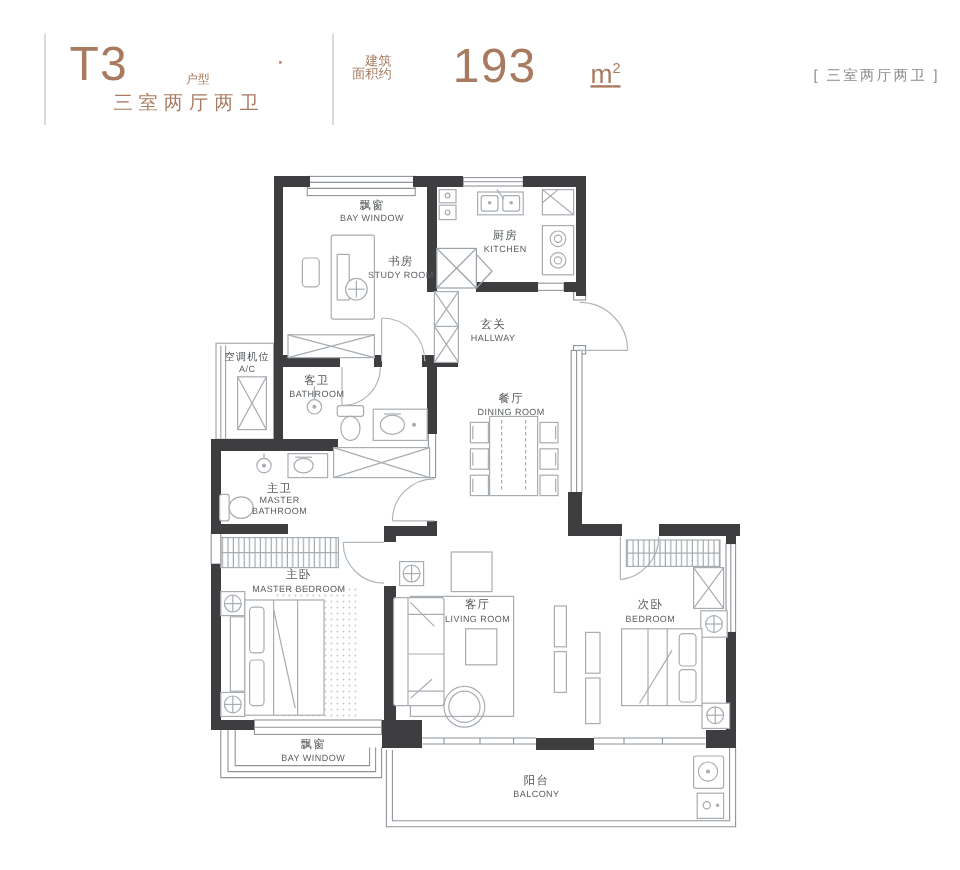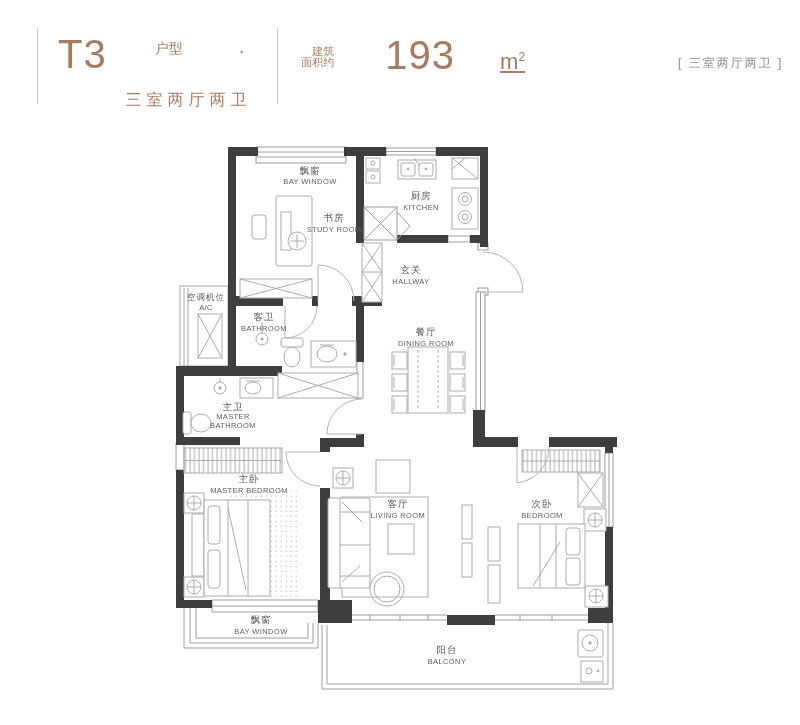--- a/index.html
+++ b/index.html
@@ -2,28 +2,28 @@
 <html><head>
 <meta charset="utf-8">
 <style>
   html,body{margin:0;padding:0;background:#ffffff;}
   #stage{position:relative;width:800px;height:725px;background:#ffffff;overflow:hidden;
          font-family:"Liberation Sans",sans-serif;}
   
   .hbar{position:absolute;width:1px;background:#cec2b8;}
   #title-row{position:absolute;left:58px;top:34px;display:flex;align-items:flex-end;color:#a87a5f;gap:45px;}
   #type-code{font-size:40px;line-height:40px;font-weight:400;letter-spacing:1px;}
-  #type-label{font-size:14px;margin-left:3px;margin-bottom:16px;}
+  #type-label{font-size:10px;margin-left:3px;margin-bottom:1px;}
   #dot-sep{font-size:14px;font-weight:bold;margin:0 12px 14px 12px;}
   #area-prefix{font-size:11px;line-height:11px;margin-bottom:6px;text-align:right;}
   #area-value{font-size:40px;line-height:38px;margin-left:6px;letter-spacing:1px;}
   #area-unit{font-size:22px;line-height:22px;margin-left:0;margin-bottom:1px;text-decoration:underline;}
   #area-unit sup{font-size:12px;}
-  #layout-summary{position:absolute;left:37px;top:90px;width:241px;text-align:center;
-                  font-size:16px;letter-spacing:5px;color:#a87a5f;padding-left:31px;}
+  #layout-summary{position:absolute;left:37px;top:76px;width:241px;text-align:center;
+                  font-size:16px;letter-spacing:5px;color:#a87a5f;}
   #corner-note{position:absolute;left:678px;top:55px;font-size:12px;letter-spacing:2px;color:#8c8c8c;}
   
   svg text{font-family:"Liberation Sans",sans-serif;fill:#53575a;}
   .zh{font-size:9.5px;letter-spacing:1px;}
   .en{font-size:7.5px;letter-spacing:0.4px;fill:#5c6064;}
 </style>
 </head>
 <body>
 
 <div id="stage">

